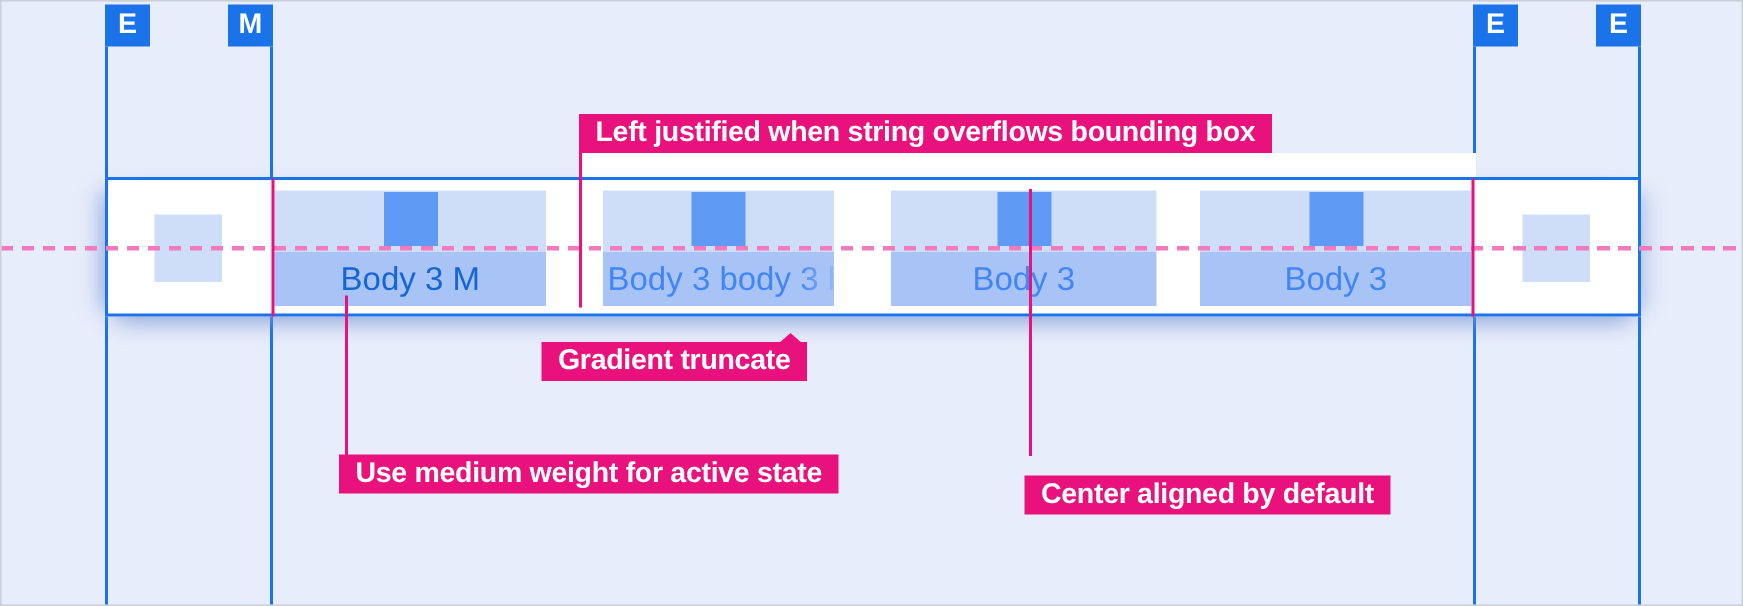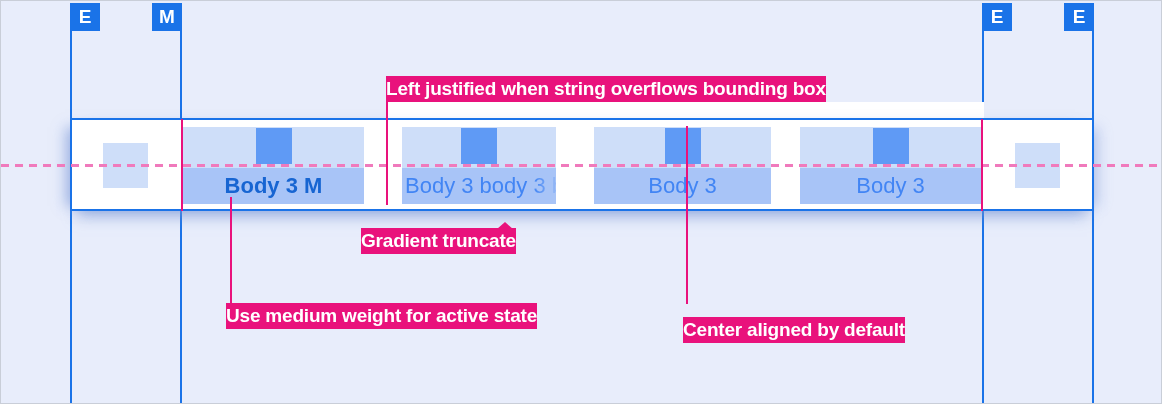--- a/index.html
+++ b/index.html
@@ -58,21 +58,21 @@
   .tab-3{left:593px;width:177px;}
   .tab-4{left:799px;width:181px;}
   .icon-area{position:absolute;left:0;top:0;width:100%;height:41px;background:var(--icon-area-blue);}
   .icon-sq{position:absolute;top:1px;left:50%;margin-left:-18px;width:36px;height:36px;background:var(--icon-fill-blue);}
   .label-area{
     position:absolute;left:0;top:41px;width:100%;height:36px;
     background:var(--label-area-blue);
     font-size:22px;line-height:35px;color:var(--tab-text-blue);
     text-align:center;white-space:nowrap;overflow:hidden;
   }
-  .label-active{font-weight:bold;color:var(--active-text-blue);}
+  .label-active{font-weight:normal;color:var(--active-text-blue);}
   .label-left{text-align:left;padding-left:3px;}
   .fade{
     background:linear-gradient(90deg,var(--tab-text-blue) 0%,rgba(66,133,244,0) 92%);
     -webkit-background-clip:text;background-clip:text;color:transparent;
   }
   
   .baseline{
     position:absolute;left:0;top:163px;width:1162px;height:3px;
     background:repeating-linear-gradient(90deg,var(--baseline-pink) 0 8px,transparent 8px 14px);
     z-index:5;
@@ -82,21 +82,21 @@
   .pl-left-justified{left:385px;top:100px;height:104px;}
   .pl-tab1-bound{left:180px;top:118px;height:92px;}
   .pl-medium-weight{left:229px;top:196px;height:107px;}
   .pl-center-aligned{left:685px;top:125px;height:178px;}
   .pl-tab4-bound{left:980px;top:118px;height:92px;}
   
   .callout{
     position:absolute;height:26px;z-index:7;
     background:var(--annotation-pink);color:#fff;
     font-size:19px;font-weight:bold;letter-spacing:-0.2px;
-    padding:0 0;white-space:nowrap;
+    padding:0 11px;white-space:nowrap;
     display:flex;align-items:center;justify-content:center;
   }
   .co-left-justified{left:385px;top:75px;}
   .co-gradient-truncate{left:360px;top:227px;}
   .co-medium-weight{left:225px;top:302px;}
   .co-center-aligned{left:682px;top:316px;}
   .pointer-up{
     position:absolute;right:3px;top:-6px;width:0;height:0;
     border-left:8px solid transparent;border-right:8px solid transparent;
     border-bottom:7px solid var(--annotation-pink);

